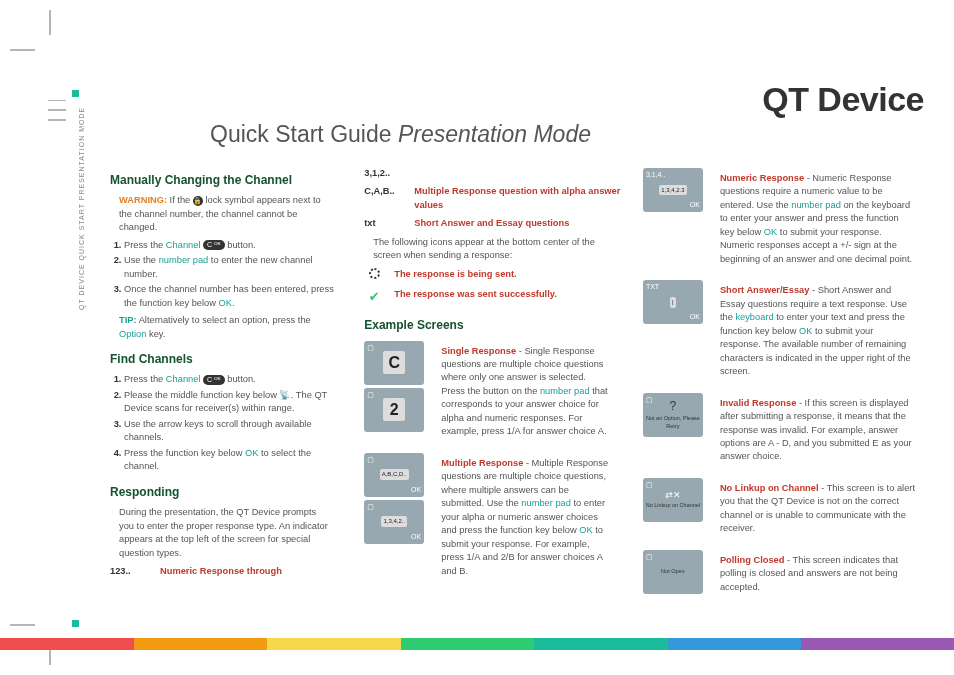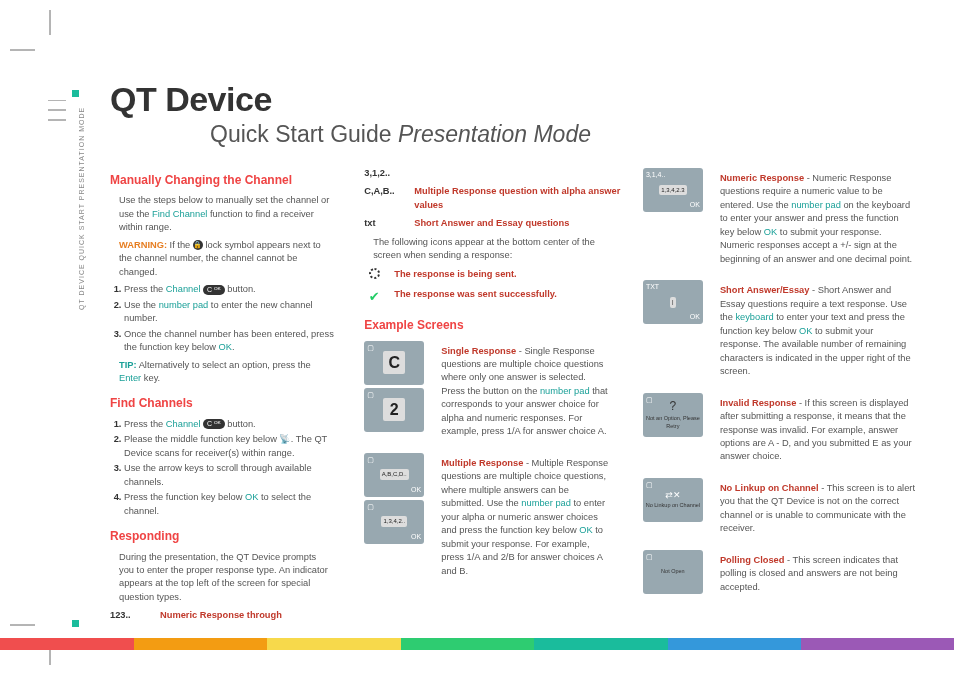--- a/index.html
+++ b/index.html
@@ -21,37 +21,37 @@
     background: linear-gradient(90deg,#f04e4e 0 14%,#f39c12 14% 28%,#f7d94b 28% 42%,#2ecc71 42% 56%,#1abc9c 56% 70%,#3498db 70% 84%,#9b59b6 84% 100%);
   }
   .squares { position: absolute; left: 72px; }
   .sq { width: 7px; height: 7px; position: absolute; }
   .sq.green { background:#1abc9c; }
 
   .page {
     position: absolute;
     left: 110px; top: 80px; right: 30px; bottom: 50px;
   }
-  .title { font-size: 34px; font-weight: 800; color: #333; letter-spacing: -0.5px; }
+  .title { font-size: 34px; font-weight: 800; color: #333; letter-spacing: -0.5px; text-align: right; }
   .subtitle { font-size: 23px; font-weight: 300; color: #555; margin: 2px 0 14px 100px; }
   .subtitle em { font-style: italic; }
 
   .cols {
     display: flex;
     gap: 22px;
     font-size: 9.3px;
     line-height: 1.45;
     color: #555;
   }
   .col { flex: 1; }
   .col1 { flex: 0.95; }
   .col2 { flex: 1.05; }
   .col3 { flex: 1.15; }
 
-  h3 { color: #ef4444; font-size: 12px; font-weight: 700; margin: 10px 0 5px; }
+  h3 { color: #14532d; font-size: 12px; font-weight: 700; margin: 10px 0 5px; }
   p { margin: 4px 9px; }
   ol { padding-left: 14px; margin: 4px 0; }
   li { margin: 2px 0; }
   ol li::marker { font-weight: 700; color: #333; }
   .teal { color:#1ba098; }
   .warn { color:#e67e22; font-weight: 700; }
   .tip { color:#1ba098; font-weight: 700; }
 
   .legend-row { display:flex; align-items:flex-start; gap:10px; margin:5px 0; }
   .legend-key { font-weight:700; color:#333; width: 40px; flex-shrink:0; }
@@ -119,32 +119,29 @@
   <div class="title">QT Device</div>
   <div class="subtitle">
     <span>Quick Start Guide </span><em>Presentation Mode</em>
   </div>
 
   <div class="cols">
 
     <div class="col col1">
       <h3>Manually Changing the Channel</h3>
       <p>
-        <span>Use the steps below to manually set the channel or use the </span><span class="teal">Find Channel</span><span> function to find a receiver within range.</span>
-      </p>
-      <p>
         <span class="warn">WARNING:</span><span> If the </span><span class="lock-icon">🔒</span><span> lock symbol appears next to the channel number, the channel cannot be changed.</span>
       </p>
       <ol>
         <li><span>Press the </span><span class="teal">Channel</span> <span class="btn-inline">C ᴼᴷ</span><span> button.</span></li>
         <li><span>Use the </span><span class="teal">number pad</span><span> to enter the new channel number.</span></li>
         <li><span>Once the channel number has been entered, press the function key below </span><span class="teal">OK</span><span>.</span></li>
       </ol>
       <p>
-        <span class="tip">TIP:</span><span> Alternatively to select an option, press the </span><span class="teal">Enter</span><span> key.</span>
+        <span class="tip">TIP:</span><span> Alternatively to select an option, press the </span><span class="teal">Option</span><span> key.</span>
       </p>
 
       <h3>Find Channels</h3>
       <ol>
         <li><span>Press the </span><span class="teal">Channel</span> <span class="btn-inline">C ᴼᴷ</span><span> button.</span></li>
         <li><span>Please the middle function key below </span><span class="ant-icon">📡</span><span>. The QT Device scans for receiver(s) within range.</span></li>
         <li>Use the arrow keys to scroll through available channels.</li>
         <li><span>Press the function key below </span><span class="teal">OK</span><span> to select the channel.</span></li>
       </ol>
 

